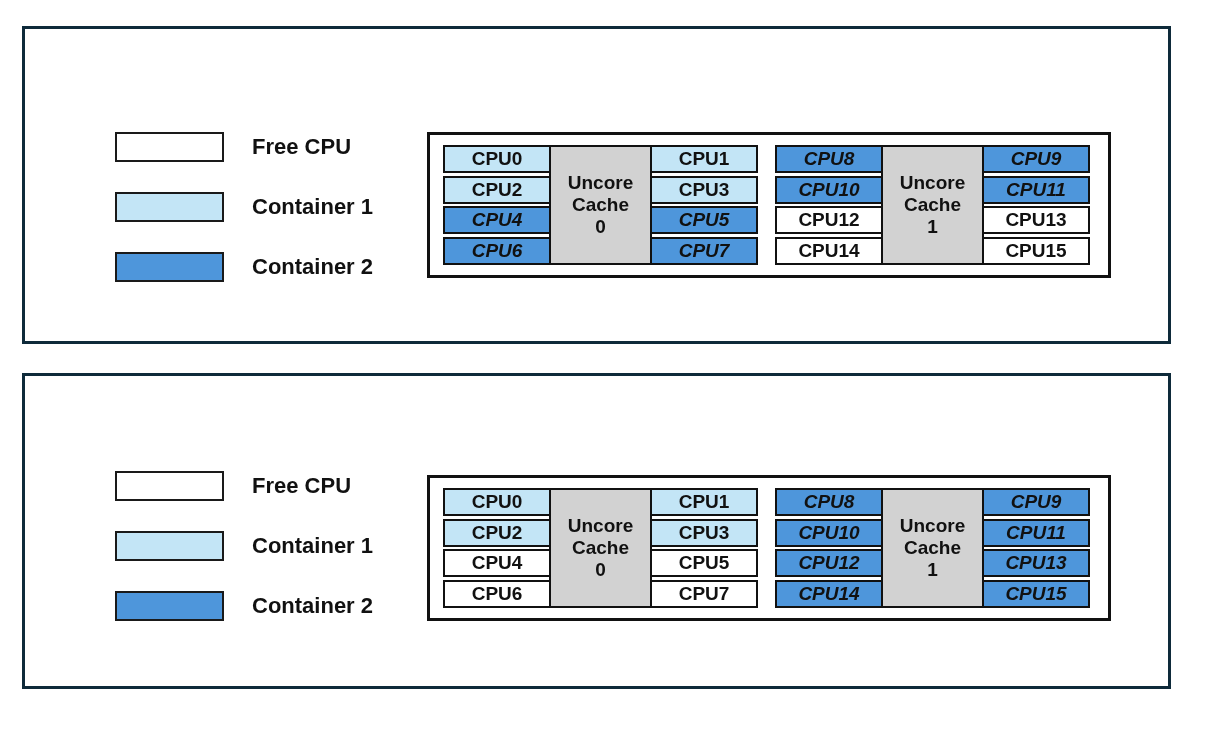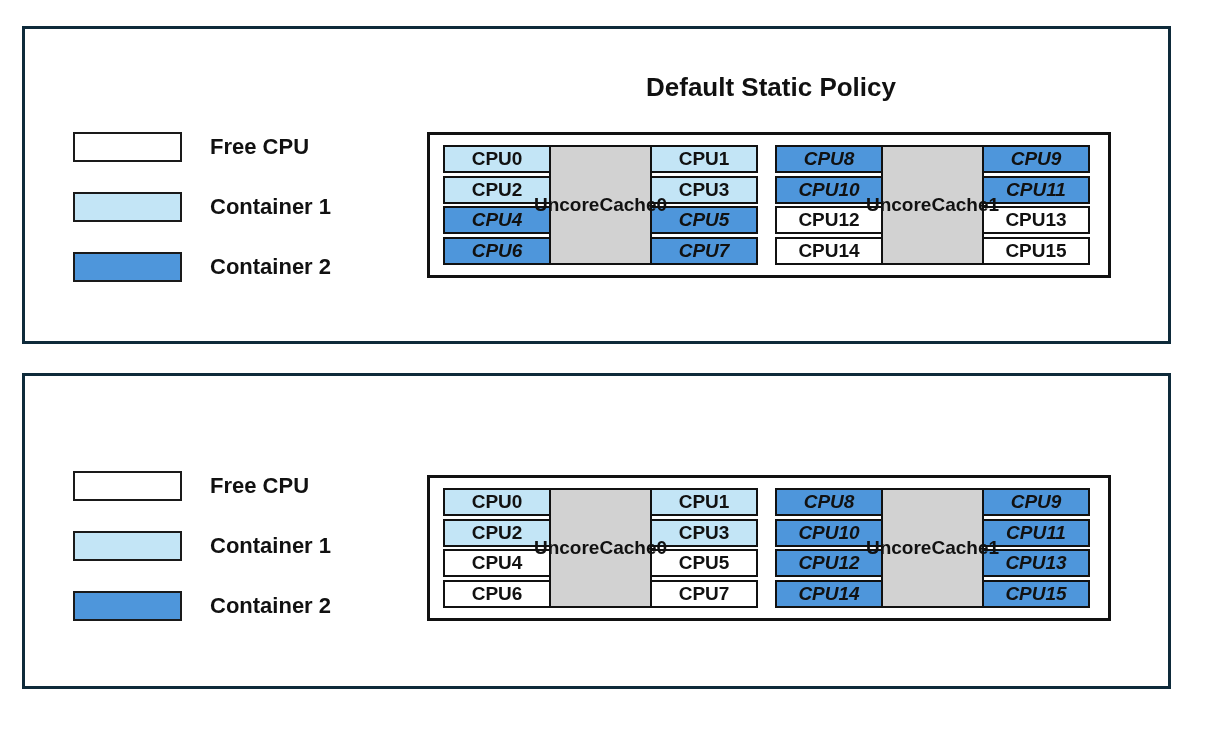--- a/index.html
+++ b/index.html
@@ -18,21 +18,21 @@
   .policy-title{
     position:absolute;left:400px;width:692px;text-align:center;
     font-size:26px;font-weight:bold;letter-spacing:0px;white-space:nowrap;
   }
   #panel-0 .policy-title{top:43px;}
   #panel-1 .policy-title{top:39px;}
 
   .legend{position:absolute;left:48px;display:flex;flex-direction:column;gap:30px;}
   #panel-0 .legend{top:103px;}
   #panel-1 .legend{top:95px;}
-  .legend-row{display:flex;align-items:center;}
+  .legend-row{display:flex;align-items:center;margin-left:42px;}
   .legend-swatch{
     width:105px;height:26px;border:2px solid #1a1a1a;flex:0 0 auto;
   }
   .legend-label{
     margin-left:28px;font-size:22px;font-weight:bold;white-space:nowrap;
   }
 
   .diagram{
     position:absolute;left:402px;width:652px;height:120px;
     border:3px solid var(--box-border,#111);background:#fff;
@@ -47,32 +47,31 @@
     justify-content:space-between;
   }
   .cpu-cell{
     box-sizing:border-box;height:28px;border:2px solid var(--box-border,#111);
     display:flex;align-items:center;justify-content:center;
     font-size:19px;font-weight:bold;white-space:nowrap;
   }
   .cache{
     box-sizing:border-box;width:103px;flex:0 0 auto;margin:0 -2px;z-index:1;
     border:2px solid var(--box-border,#111);background:var(--cache-fill,#d2d2d2);
-    display:flex;flex-direction:row;align-items:center;justify-content:center;
+    display:flex;flex-direction:column;align-items:center;justify-content:center;
     font-size:19px;font-weight:bold;line-height:22px;text-align:center;
   }
   [data-state="free"]{background:var(--free,#fff);}
   [data-state="container1"]{background:var(--container1,#c3e5f6);}
   [data-state="container2"]{background:var(--container2,#4e96db);font-style:italic;}
 </style>
 </head>
 <body>
 
 <div class="panel" id="panel-0">
-  <div class="policy-title">Default Static Policy</div>
 
   <div class="legend">
     <div class="legend-row">
       <div class="legend-swatch" data-state="free"></div>
       <div class="legend-label">Free CPU</div>
     </div>
     <div class="legend-row">
       <div class="legend-swatch" data-state="container1"></div>
       <div class="legend-label">Container 1</div>
     </div>

